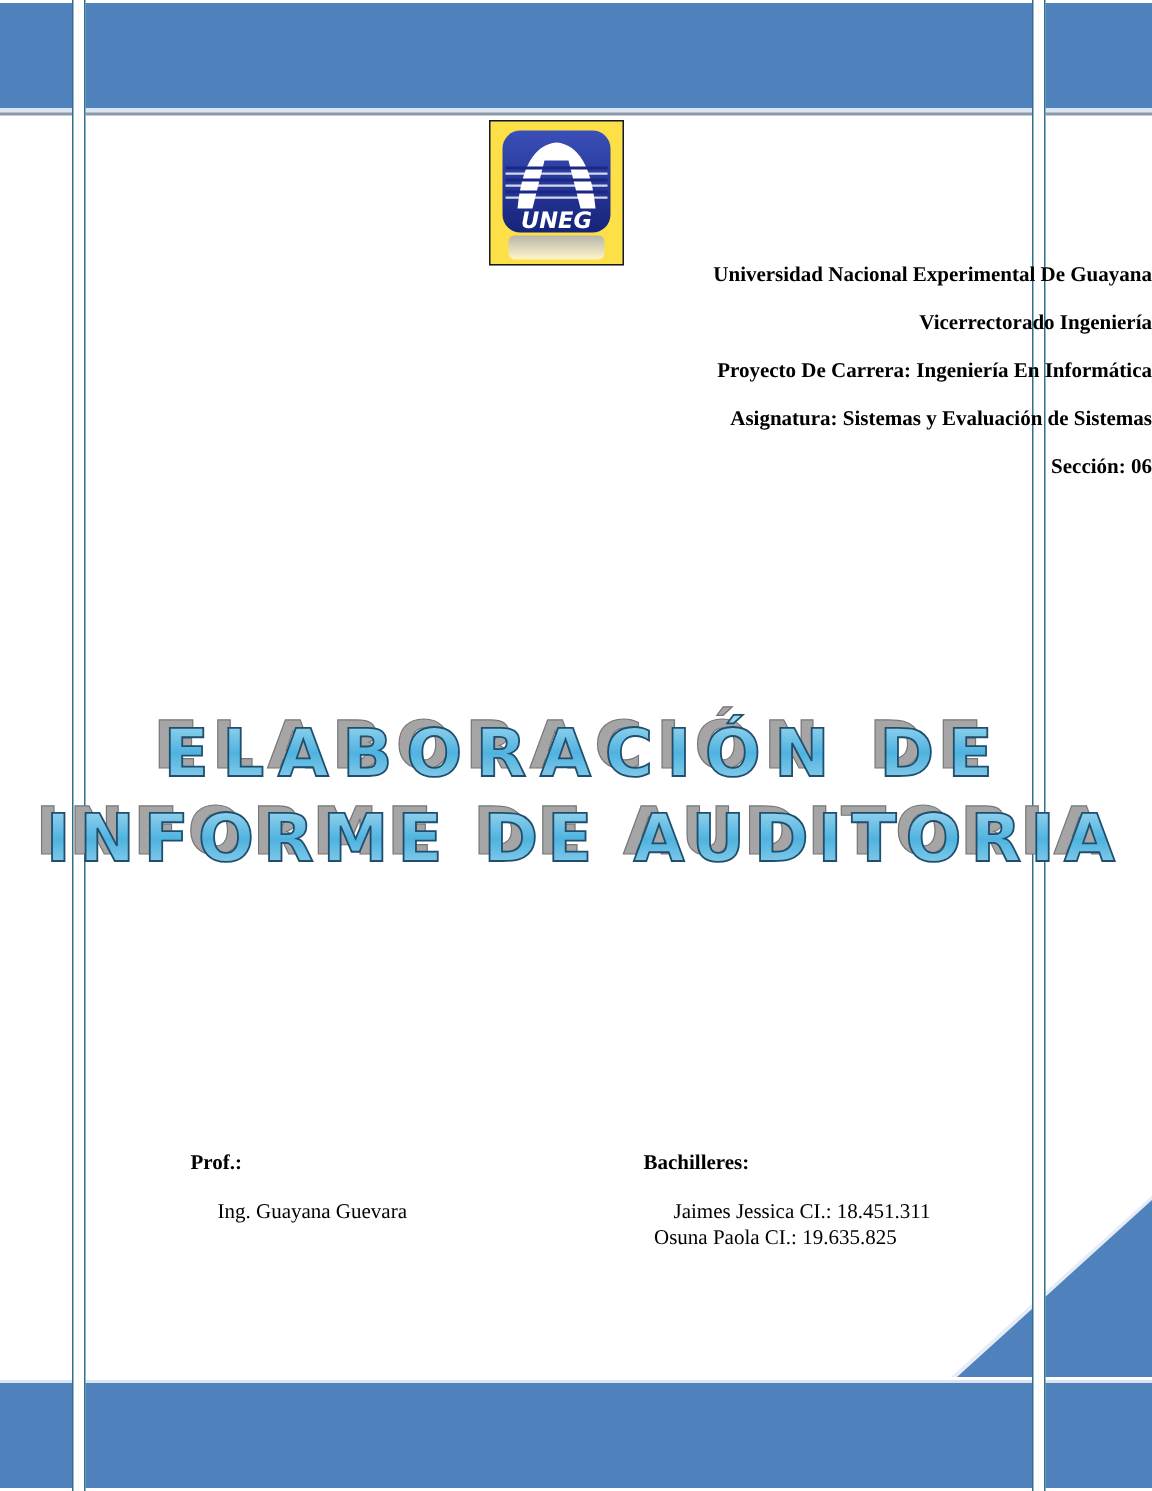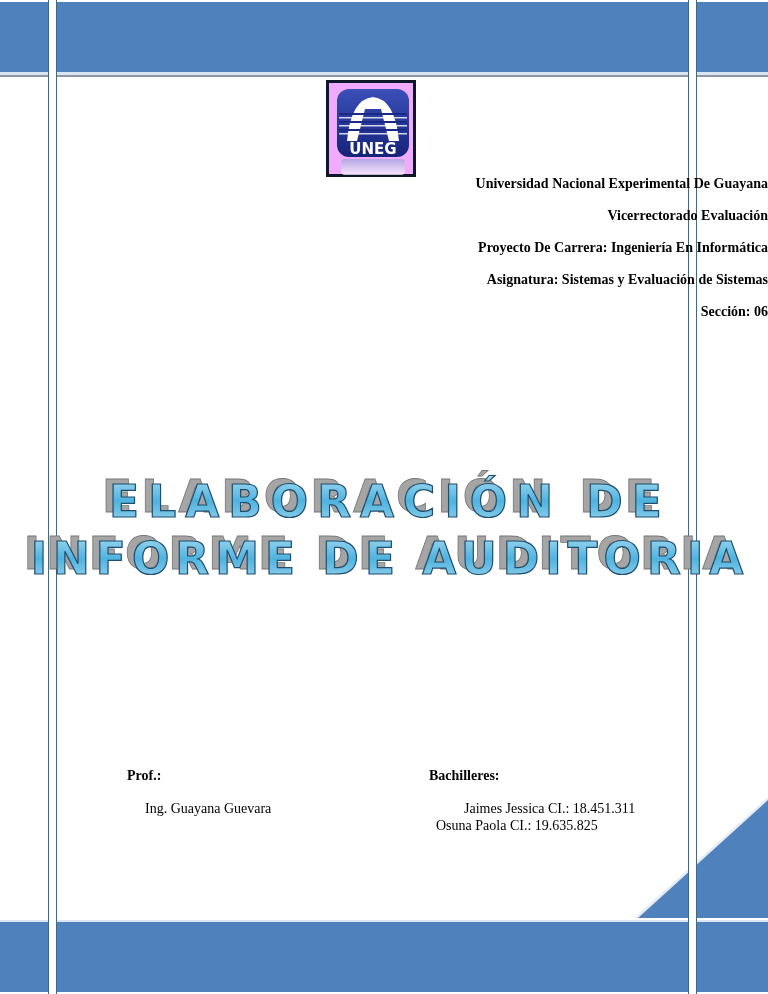--- a/index.html
+++ b/index.html
@@ -23,21 +23,21 @@
     clip-path: polygon(100% 0, 100% 100%, 0 100%);
   }
   .vline {
     position: absolute; top: 0; height: 994px; width: 9px;
     background: #ffffff;
     border-left: 1px solid #31708a; border-right: 1px solid #31708a;
     box-sizing: border-box;
   }
   .logo-box {
     position: absolute; left: 326px; top: 80px; width: 90px; height: 97px;
-    border: 3px solid #0f172a; background: #f0abfc; box-sizing: border-box;
+    border: 1px solid #0f172a; background: #fde047; box-sizing: border-box; font-style: italic;
   }
   .logo-box svg { display: block; }
   .header-lines {
     position: absolute; left: 0; top: 176px; width: 768px; text-align: center;
     font-weight: bold; font-size: 14px;
   }
   .header-lines div { position: absolute; width: 100%; left: 0; text-align: right; }
   .title-art { position: absolute; left: 0; top: 455px; width: 768px; height: 140px; }
   .label-bold { position: absolute; font-weight: bold; font-size: 14px; }
   .plain { position: absolute; font-size: 14px; }
@@ -75,21 +75,21 @@
     <rect x="10" y="42" width="68" height="1.5" fill="#ffffff" opacity="0.8"></rect>
     <rect x="10" y="50" width="68" height="1.5" fill="#ffffff" opacity="0.8"></rect>
     <text x="44" y="71" text-anchor="middle" font-family="DejaVu Sans, sans-serif" font-weight="bold" font-size="15" fill="#ffffff">UNEG</text>
 
     <rect x="12" y="76" width="64" height="16" rx="4" fill="url(#refl)" opacity="0.7"></rect>
   </svg>
 </div>
 
 <div class="header-lines">
   <div style="top:0px">Universidad Nacional Experimental De Guayana</div>
-  <div style="top:32px">Vicerrectorado Evaluación</div>
+  <div style="top:32px">Vicerrectorado Ingeniería</div>
   <div style="top:64px">Proyecto De Carrera: Ingeniería En Informática</div>
   <div style="top:96px">Asignatura: Sistemas y Evaluación de Sistemas</div>
   <div style="top:128px">Sección: 06</div>
 </div>
 
 <svg class="title-art" viewBox="0 0 768 140">
   <defs>
     <linearGradient id="wa" x1="0" y1="0" x2="0" y2="1">
       <stop offset="0" stop-color="#a9dcf2"></stop>
       <stop offset="0.5" stop-color="#4fb3df"></stop>
@@ -103,14 +103,14 @@
 
   <text x="387" y="117" text-anchor="middle" font-family="DejaVu Sans, sans-serif" font-weight="bold" font-size="44" letter-spacing="6" fill="#a5a5a5" stroke="#777" stroke-width="0.8" transform="translate(-4,-3)">INFORME DE AUDITORIA</text>
 
   <text x="390" y="119" text-anchor="middle" font-family="DejaVu Sans, sans-serif" font-weight="bold" font-size="44" letter-spacing="6" fill="url(#wa)" stroke="#1f4e6e" stroke-width="1.2">INFORME DE AUDITORIA</text>
 </svg>
 
 <div class="label-bold" style="left:127px; top:768px;">Prof.:</div>
 <div class="plain" style="left:145px; top:801px;">Ing. Guayana Guevara</div>
 
 <div class="label-bold" style="left:429px; top:768px;">Bachilleres:</div>
-<div class="plain" style="left:464px; top:801px;">Jaimes Jessica CI.: 18.451.311</div>
+<div class="plain" style="left:449px; top:801px;">Jaimes Jessica CI.: 18.451.311</div>
 <div class="plain" style="left:436px; top:818px;">Osuna Paola CI.: 19.635.825</div>
 
 </body></html>

